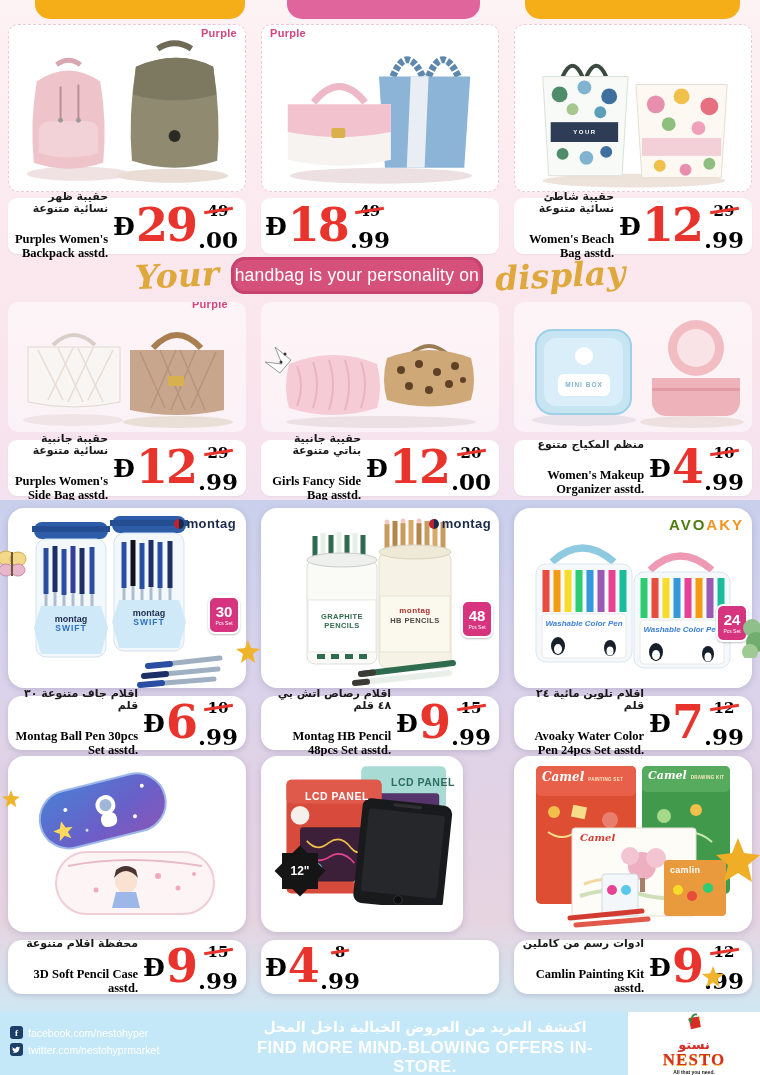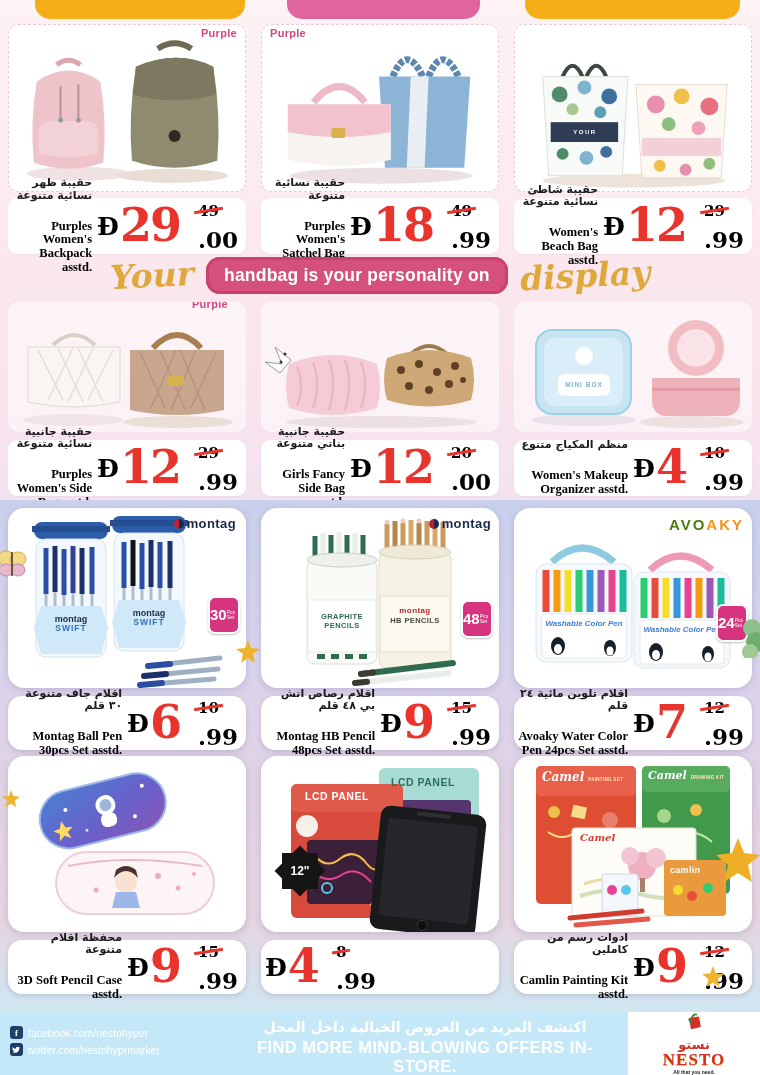--- a/index.html
+++ b/index.html
@@ -32,39 +32,39 @@
   
   .pbar{position:absolute;width:238px;height:56px;background:#fff;border-radius:9px;
     display:flex;align-items:center;padding:0 8px 0 4px;box-shadow:0 1px 2px rgba(0,0,0,.05)}
   .pbar.st{border-radius:14px;height:54px;box-shadow:0 2px 5px rgba(90,80,130,.22)}
   .names{flex:1;text-align:right;line-height:1.1;padding-right:5px;min-width:0}
   .ar{font-size:11px;font-weight:bold;color:#1a1a1a;direction:rtl;font-family:"DejaVu Sans",sans-serif}
   .en{font-size:12.5px;font-weight:bold;color:#000;font-family:"Liberation Serif",serif;margin-top:18px}
   .pr{display:flex;align-items:center;flex:none}
   .cur{font-size:25px;font-weight:bold;color:#000;font-family:"DejaVu Serif",serif;margin-right:1px}
   .int{font-size:46px;font-weight:bold;color:#e8342c;font-family:"DejaVu Serif",serif;line-height:.85;letter-spacing:-2px}
-  .stack{display:flex;flex-direction:column;justify-content:space-between;align-items:flex-start;height:46px;margin-left:18px;min-width:32px}
+  .stack{display:flex;flex-direction:column;justify-content:space-between;align-items:center;height:46px;margin-left:2px;min-width:32px}
   .old{font-size:15px;font-weight:bold;color:#000;font-family:"DejaVu Serif",serif;position:relative;line-height:1;margin-top:1px}
   .old::after{content:"";position:absolute;left:-4px;right:-4px;top:5px;height:2.5px;background:#e8342c;transform:rotate(-9deg)}
   .dec{font-size:23px;font-weight:bold;color:#000;font-family:"DejaVu Serif",serif;line-height:.8}
 
   
   .banner{position:absolute;left:0;top:256px;width:760px;display:flex;justify-content:center;align-items:center;gap:12px}
   .script{font-family:"DejaVu Serif",serif;font-style:italic;font-weight:bold;color:#dfa83d;font-size:33px;transform:rotate(-3deg)}
-  .pill{background:#d5517c;box-shadow:inset 0 0 0 3px #c7426e;color:#fff;font-weight:bold;font-size:17.5px;padding:8px 18px;border-radius:14px;letter-spacing:.2px}
+  .pill{background:#d5517c;box-shadow:inset 0 0 0 3px #c7426e;color:#fff;font-weight:normal;font-size:17.5px;padding:8px 4px;border-radius:14px;letter-spacing:.2px}
 
   
   .ov{position:absolute;z-index:2}
   .mlogo{display:flex;align-items:center;gap:3px}
   .mdot{width:10px;height:10px;border-radius:50%;background:linear-gradient(90deg,#c01f2e 50%,#1b2a4a 50%);flex:none}
   .mtext{font-size:13px;font-weight:bold;color:#1b2a4a;letter-spacing:.4px}
   .alogo{font-weight:bold;font-size:15px;letter-spacing:2px;font-family:"Liberation Sans",sans-serif}
   .alogo .g{color:#4d7c0f}.alogo .o{color:#f29422}
   .pcs-badge{width:32px;height:38px;background:#d6347f;border-radius:7px;border:2px solid #fff;color:#fff;
-    display:flex;align-items:center;justify-content:center;box-shadow:0 1px 2px rgba(0,0,0,.25)}
+    display:flex;flex-direction:column;align-items:center;justify-content:center;box-shadow:0 1px 2px rgba(0,0,0,.25)}
   .pcs-badge .num{font-size:15px;font-weight:bold;line-height:1.1}
   .pcs-badge .sub{font-size:5px;line-height:1}
   .jar-label{text-align:center;line-height:1.15}
   .jar-brand{font-size:9px;font-weight:bold;color:#1b2a4a}
   .jar-sub{font-size:8.5px;font-weight:bold;color:#2d6fc0;letter-spacing:1px}
   .tube-label{text-align:center;line-height:1.2;font-weight:bold}
   .graphite{color:#2f6b4f;font-size:7.5px;letter-spacing:.4px}
   .hb{color:#4a4a42;font-size:7.5px;letter-spacing:.4px}
   .hb .mini-brand{color:#b0312e;font-size:8px;display:block}
   .wash{color:#3b7fd4;font-weight:bold;font-style:italic;font-size:8px;text-align:center;line-height:1}
@@ -180,24 +180,20 @@
       <div class="pr">
         <span class="cur">Ð</span>
         <span class="int">29</span>
         <span class="stack">
             <span class="old">49</span>
             <span class="dec">.00</span>
           </span>
       </div>
     </div>
     <div class="pbar" style="left:261px;top:198px">
-      <div class="names">
-          <div class="ar">حقيبة نسائية متنوعة</div>
-      <div class="en">Purples Women's Satchel Bag asstd.</div>
-        </div>
       <div class="pr">
           <span class="cur">Ð</span>
       <span class="int">18</span>
       <span class="stack">
             <span class="old">49</span>
             <span class="dec">.99</span>
           </span>
         </div>
     </div>
     <div class="pbar" style="left:514px;top:198px">
@@ -613,21 +609,21 @@
       <circle cx="118" cy="126" r="11" fill="#f9e2d2"></circle>
       <path d="M106 122 q12 -14 24 0 l-2 -8 q-10 -8 -20 0 z" fill="#4a3430"></path>
       <polygon points="108,136 128,136 132,152 104,152" fill="#9db8e8"></polygon>
       <circle cx="150" cy="120" r="3" fill="#f2a9bd"></circle>
         <circle cx="170" cy="132" r="2.5" fill="#f2a9bd"></circle>
       <circle cx="88" cy="134" r="2.5" fill="#f2a9bd"></circle>
         <circle cx="186" cy="118" r="2" fill="#f2a9bd"></circle>
     </svg>
   </div>
 
-  <div class="tile st" style="left:261px;top:756px;width:238px;height:176px">
+  <div class="tile st" style="left:261px;top:756px;width:202px;height:176px">
     <svg viewBox="0 0 238 176">
       <rect x="118" y="12" width="100" height="118" rx="6" fill="#a8dbd3"></rect>
       <rect x="126" y="44" width="84" height="76" rx="4" fill="#55356b"></rect>
       <path d="M134 60 q14 10 26 0 q12 -8 24 4" stroke="#f0c04a" stroke-width="2" fill="none"></path>
       <path d="M136 84 q16 12 30 0 q14 -10 28 6" stroke="#5ac8e8" stroke-width="2" fill="none"></path>
       <rect x="30" y="28" width="112" height="134" rx="6" fill="#d84a3c"></rect>
       <rect x="30" y="28" width="112" height="28" rx="6" fill="#e05a4c"></rect>
       <circle cx="46" cy="70" r="11" fill="#f5f0ea"></circle>
       <rect x="46" y="84" width="82" height="64" rx="4" fill="#3c1f38"></rect>
       <path d="M54 100 q12 14 26 2 q14 -10 26 6 q8 10 16 2" stroke="#f0c04a" stroke-width="2" fill="none"></path>

